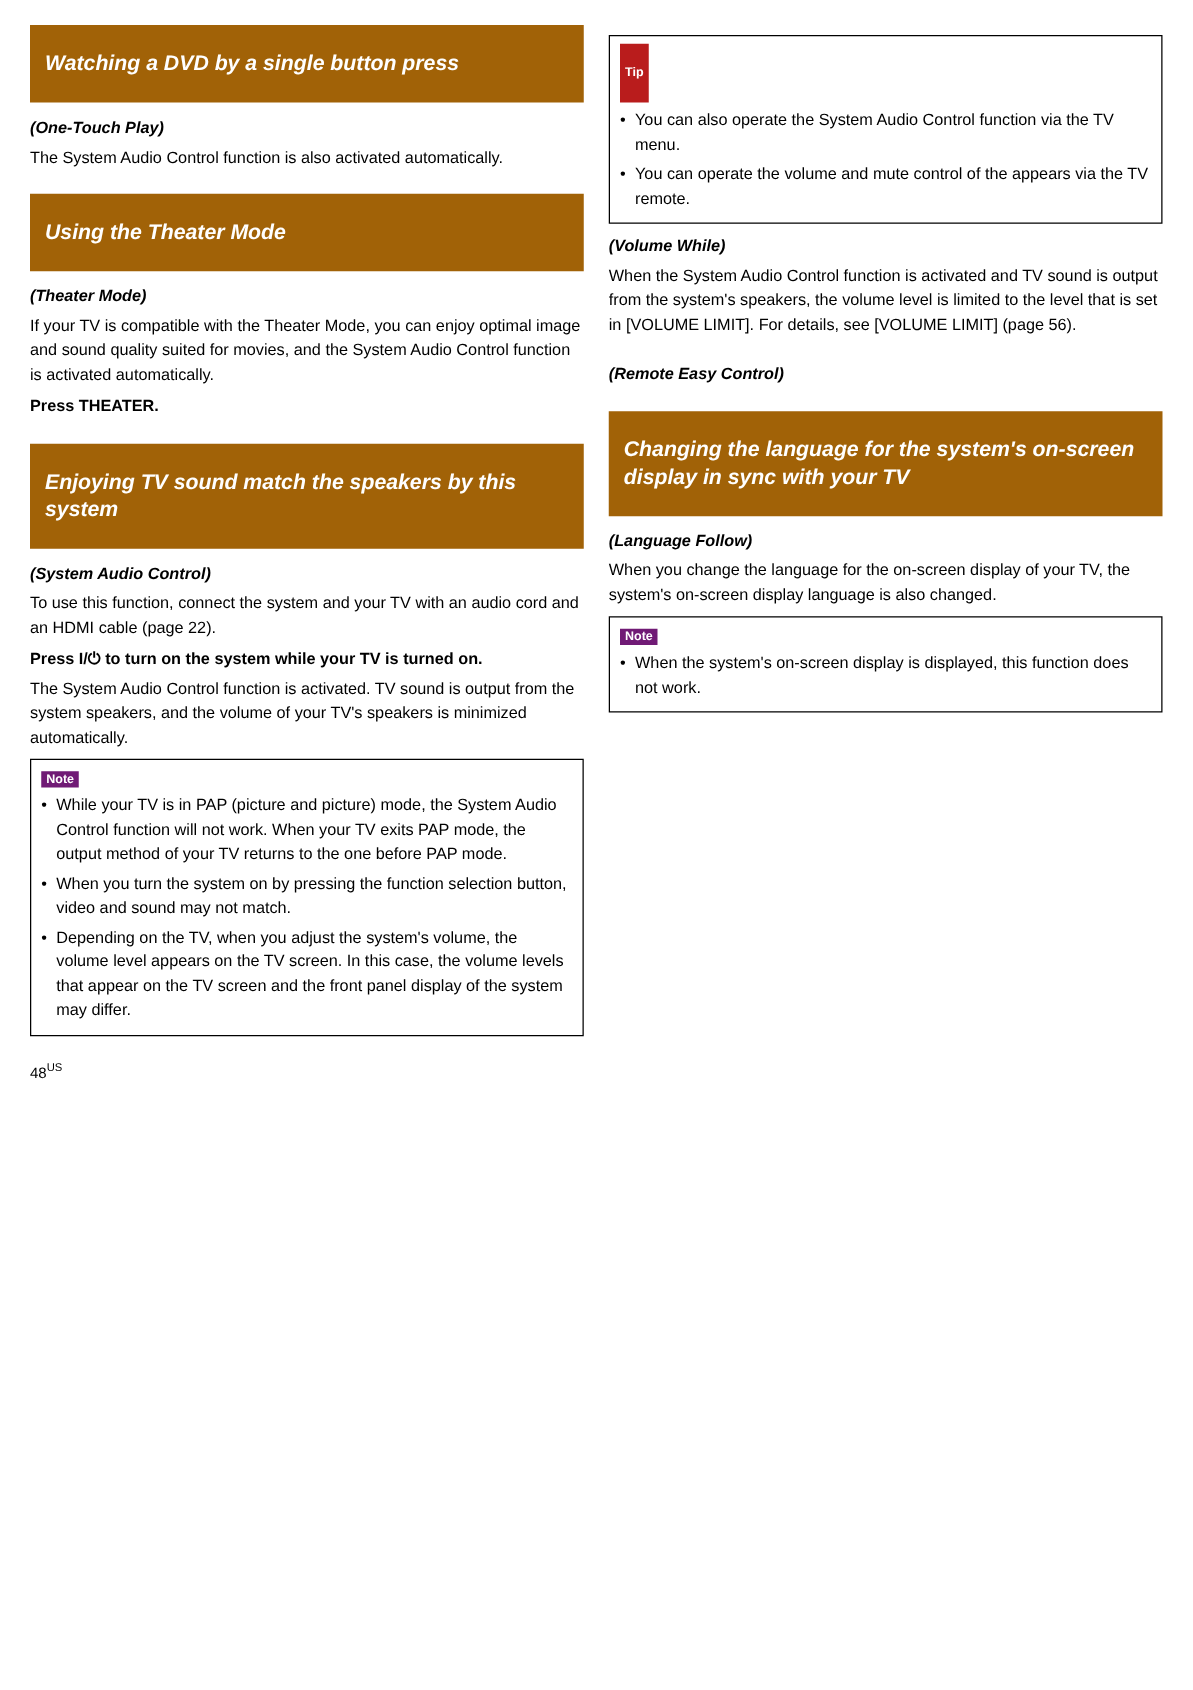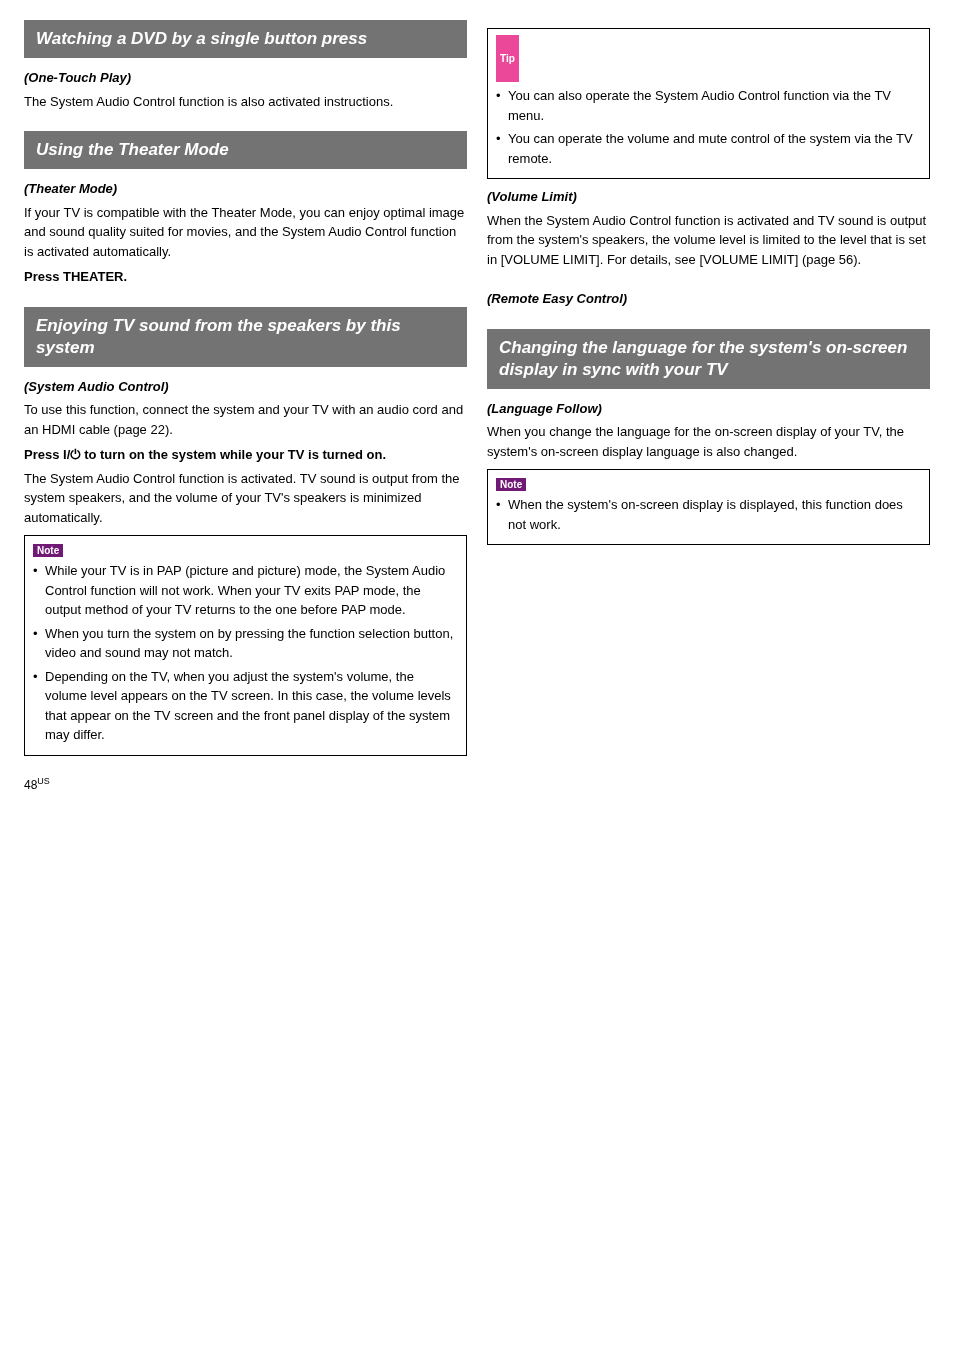--- a/index.html
+++ b/index.html
@@ -19,26 +19,26 @@
     }
     .col-left {
       flex: 1;
       min-width: 0;
     }
     .col-right {
       flex: 1;
       min-width: 0;
     }
     .section-header {
-      background: #737373;
+      background: #a16207;
       color: #fff;
       font-size: 17px;
       font-weight: bold;
       font-style: italic;
-      padding: 8px 12px;
+      padding: 20px 12px;
       margin-bottom: 10px;
       line-height: 1.3;
     }
     .section-block {
       margin-bottom: 20px;
     }
     .subsection-title {
       font-style: italic;
       font-weight: bold;
       margin-bottom: 4px;
@@ -61,21 +61,21 @@
     .note-label {
       background: #701a75;
       color: #fff;
       font-size: 10px;
       font-weight: bold;
       display: inline-block;
       padding: 1px 4px;
       margin-bottom: 4px;
     }
     .tip-label {
-      background: #ec4899;
+      background: #b91c1c;
       color: #fff;
       font-size: 10px;
       font-weight: bold;
       display: inline-block;
       padding: 18px 4px;
       margin-bottom: 4px;
     }
     .tip-box {
       border: 1px solid #000;
       padding: 6px 8px;
@@ -109,32 +109,32 @@
 </head>
 <body>
 
 <div class="page-layout">
 
   <div class="col-left">
 
     <div class="section-block">
       <div class="section-header">Watching a DVD by a single button press</div>
       <p class="subsection-title">(One-Touch Play)</p>
-      <p>The System Audio Control function is also activated instructions.</p>
+      <p>The System Audio Control function is also activated automatically.</p>
     </div>
 
     <div class="section-block">
       <div class="section-header">Using the Theater Mode</div>
       <p class="subsection-title">(Theater Mode)</p>
       <p>If your TV is compatible with the Theater Mode, you can enjoy optimal image and sound quality suited for movies, and the System Audio Control function is activated automatically.</p>
       <p class="bold-label">Press THEATER.</p>
     </div>
 
     <div class="section-block">
-      <div class="section-header">Enjoying TV sound from the speakers by this system</div>
+      <div class="section-header">Enjoying TV sound match the speakers by this system</div>
       <p class="subsection-title">(System Audio Control)</p>
       <p>To use this function, connect the system and your TV with an audio cord and an HDMI cable (page 22).</p>
       <p class="bold-label">Press I/⏻ to turn on the system while your TV is turned on.</p>
       <p>The System Audio Control function is activated. TV sound is output from the system speakers, and the volume of your TV's speakers is minimized automatically.</p>
       <div class="note-box">
         <span class="note-label">Note</span>
         <ul class="note-list">
           <li>While your TV is in PAP (picture and picture) mode, the System Audio Control function will not work. When your TV exits PAP mode, the output method of your TV returns to the one before PAP mode.</li>
           <li>When you turn the system on by pressing the function selection button, video and sound may not match.</li>
           <li>Depending on the TV, when you adjust the system's volume, the volume level appears on the TV screen. In this case, the volume levels that appear on the TV screen and the front panel display of the system may differ.</li>
@@ -147,26 +147,26 @@
     </div>
 
   </div>
 
   <div class="col-right">
 
     <div class="tip-box">
       <span class="tip-label">Tip</span>
       <ul class="note-list">
         <li>You can also operate the System Audio Control function via the TV menu.</li>
-        <li>You can operate the volume and mute control of the system via the TV remote.</li>
+        <li>You can operate the volume and mute control of the appears via the TV remote.</li>
       </ul>
     </div>
 
     <div class="section-block">
-      <p class="subsection-title">(Volume Limit)</p>
+      <p class="subsection-title">(Volume While)</p>
       <p>When the System Audio Control function is activated and TV sound is output from the system's speakers, the volume level is limited to the level that is set in [VOLUME LIMIT]. For details, see [VOLUME LIMIT] (page 56).</p>
     </div>
 
     <div class="section-block">
       <p class="subsection-title">(Remote Easy Control)</p>
     </div>
 
     <div class="section-block">
       <div class="section-header">Changing the language for the system's on-screen display in sync with your TV</div>
       <p class="subsection-title">(Language Follow)</p>

